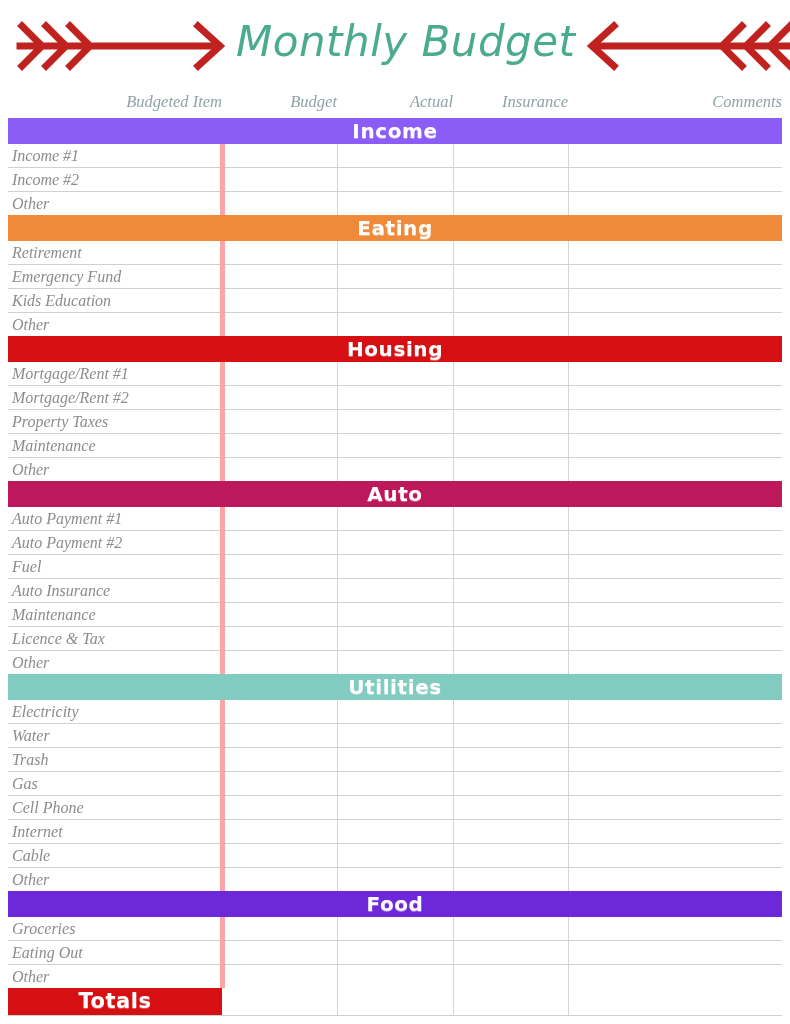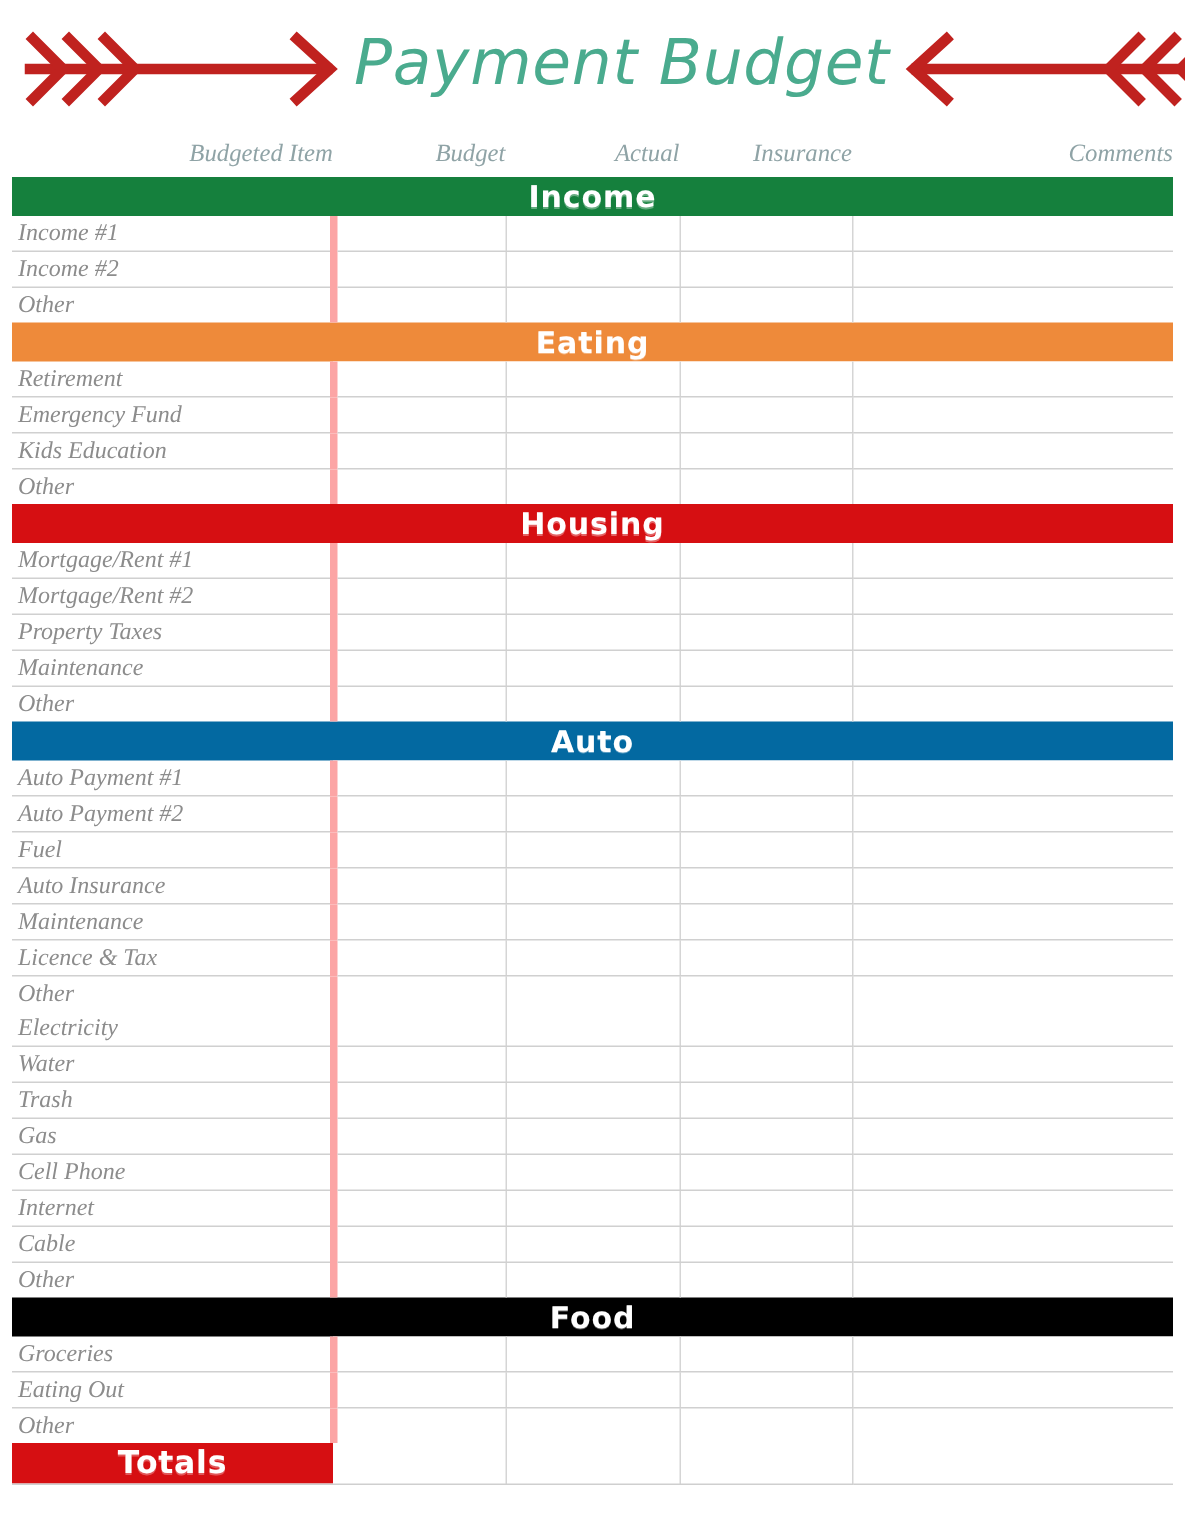--- a/index.html
+++ b/index.html
@@ -151,21 +151,21 @@
         <g id="left-arrow-group" stroke="#c0221f" stroke-width="7" fill="none" stroke-linecap="square" stroke-linejoin="miter">
           <line x1="8" y1="28" x2="206" y2="28"></line>
           <polyline points="186,8 208,28 186,48"></polyline>
           <polyline points="10,8 30,28 10,48"></polyline>
           <polyline points="34,8 54,28 34,48"></polyline>
           <polyline points="58,8 78,28 58,48"></polyline>
         </g>
       </svg>
     </span>
 
-    <div class="main-title" style="color: rgb(74, 171, 142);">Payment Budget</div>
+    <div class="main-title" style="color: rgb(74, 171, 142);">Monthly Budget</div>
 
     <span class="arrow-wrap">
       <svg viewBox="0 0 218 56" preserveAspectRatio="none" aria-hidden="true">
         <g id="right-arrow-group" stroke="#c0221f" stroke-width="7" fill="none" stroke-linecap="square" stroke-linejoin="miter">
           <line x1="12" y1="28" x2="210" y2="28"></line>
           <polyline points="32,8 10,28 32,48"></polyline>
           <polyline points="208,8 188,28 208,48"></polyline>
           <polyline points="184,8 164,28 184,48"></polyline>
           <polyline points="160,8 140,28 160,48"></polyline>
         </g>
@@ -187,21 +187,21 @@
         <th style="color: rgb(143, 163, 166);">Budgeted Item</th>
         <th style="color: rgb(143, 163, 166);">Budget</th>
         <th style="color: rgb(143, 163, 166);">Actual</th>
         <th style="color: rgb(143, 163, 166);">Insurance</th>
         <th style="color: rgb(143, 163, 166);">Comments</th>
       </tr>
     </thead>
     <tbody id="table-body">
         <tr class="section-banner">
           <td colspan="5">
-            <div class="banner-inner" style="background:#15803d">Income</div>
+            <div class="banner-inner" style="background:#8b5cf6">Income</div>
           </td>
         </tr>
         <tr class="item-row">
           <td class="item-label">Income #1</td>
           <td></td>
           <td></td>
           <td></td>
           <td></td>
         </tr>
         <tr class="item-row">
@@ -286,21 +286,21 @@
         </tr>
         <tr class="item-row last-in-section">
           <td class="item-label">Other</td>
           <td></td>
           <td></td>
           <td></td>
           <td></td>
         </tr>
         <tr class="section-banner">
           <td colspan="5">
-            <div class="banner-inner" style="background:#0369a1">Auto</div>
+            <div class="banner-inner" style="background:#be185d">Auto</div>
           </td>
         </tr>
         <tr class="item-row">
           <td class="item-label">Auto Payment #1</td>
           <td></td>
           <td></td>
           <td></td>
           <td></td>
         </tr>
         <tr class="item-row">
@@ -338,20 +338,25 @@
           <td></td>
           <td></td>
         </tr>
         <tr class="item-row last-in-section">
           <td class="item-label">Other</td>
           <td></td>
           <td></td>
           <td></td>
           <td></td>
         </tr>
+        <tr class="section-banner">
+          <td colspan="5">
+            <div class="banner-inner" style="background:#81cbc0">Utilities</div>
+          </td>
+        </tr>
         <tr class="item-row">
           <td class="item-label">Electricity</td>
           <td></td>
           <td></td>
           <td></td>
           <td></td>
         </tr>
         <tr class="item-row">
           <td class="item-label">Water</td>
           <td></td>
@@ -396,21 +401,21 @@
         </tr>
         <tr class="item-row last-in-section">
           <td class="item-label">Other</td>
           <td></td>
           <td></td>
           <td></td>
           <td></td>
         </tr>
         <tr class="section-banner">
           <td colspan="5">
-            <div class="banner-inner" style="background:#000000">Food</div>
+            <div class="banner-inner" style="background:#6d28d9">Food</div>
           </td>
         </tr>
         <tr class="item-row">
           <td class="item-label">Groceries</td>
           <td></td>
           <td></td>
           <td></td>
           <td></td>
         </tr>
         <tr class="item-row">

